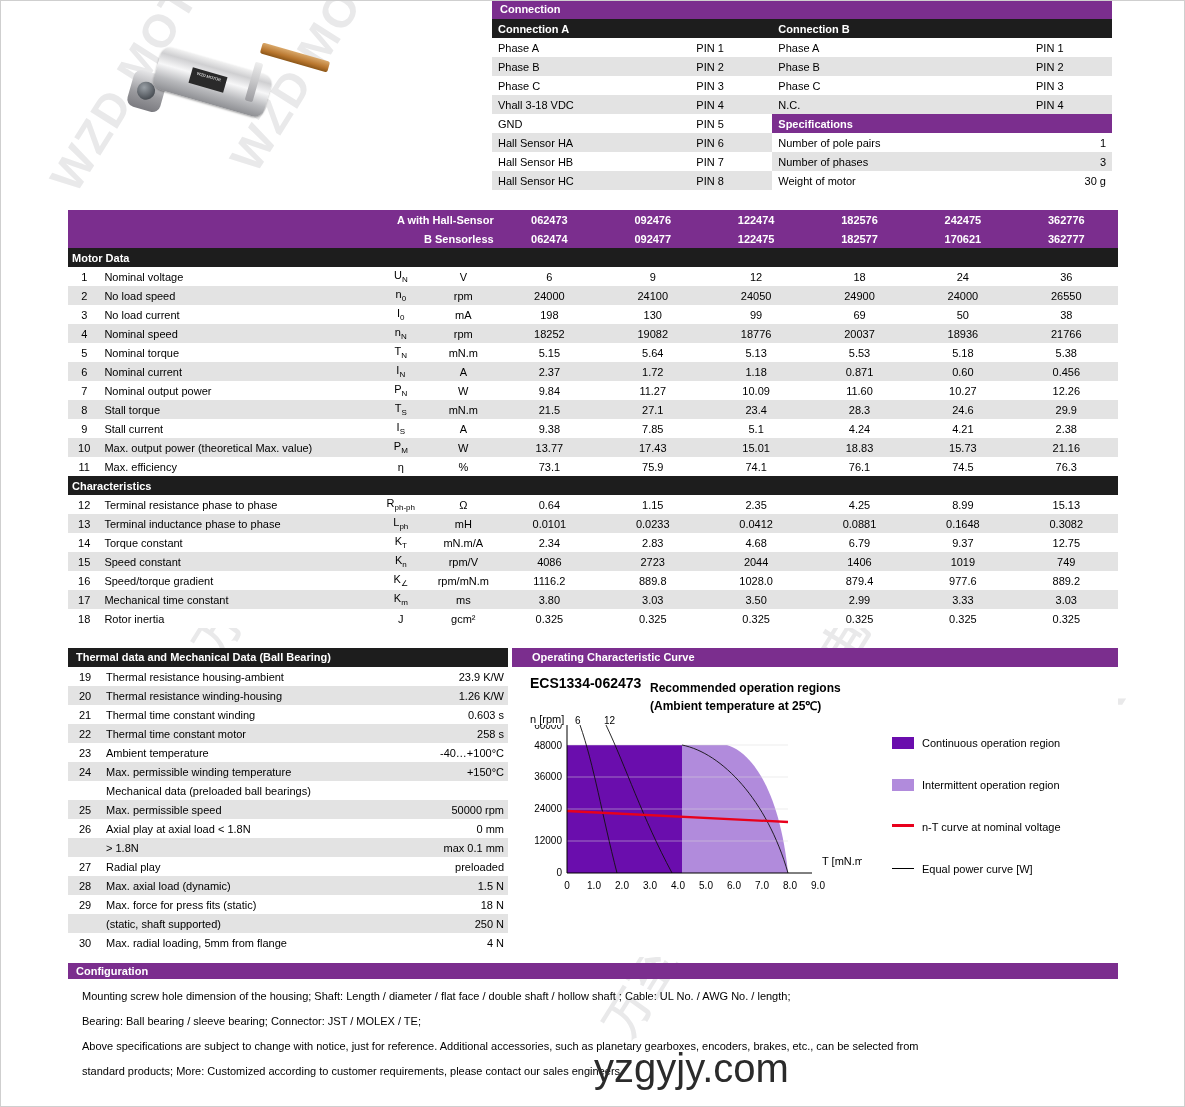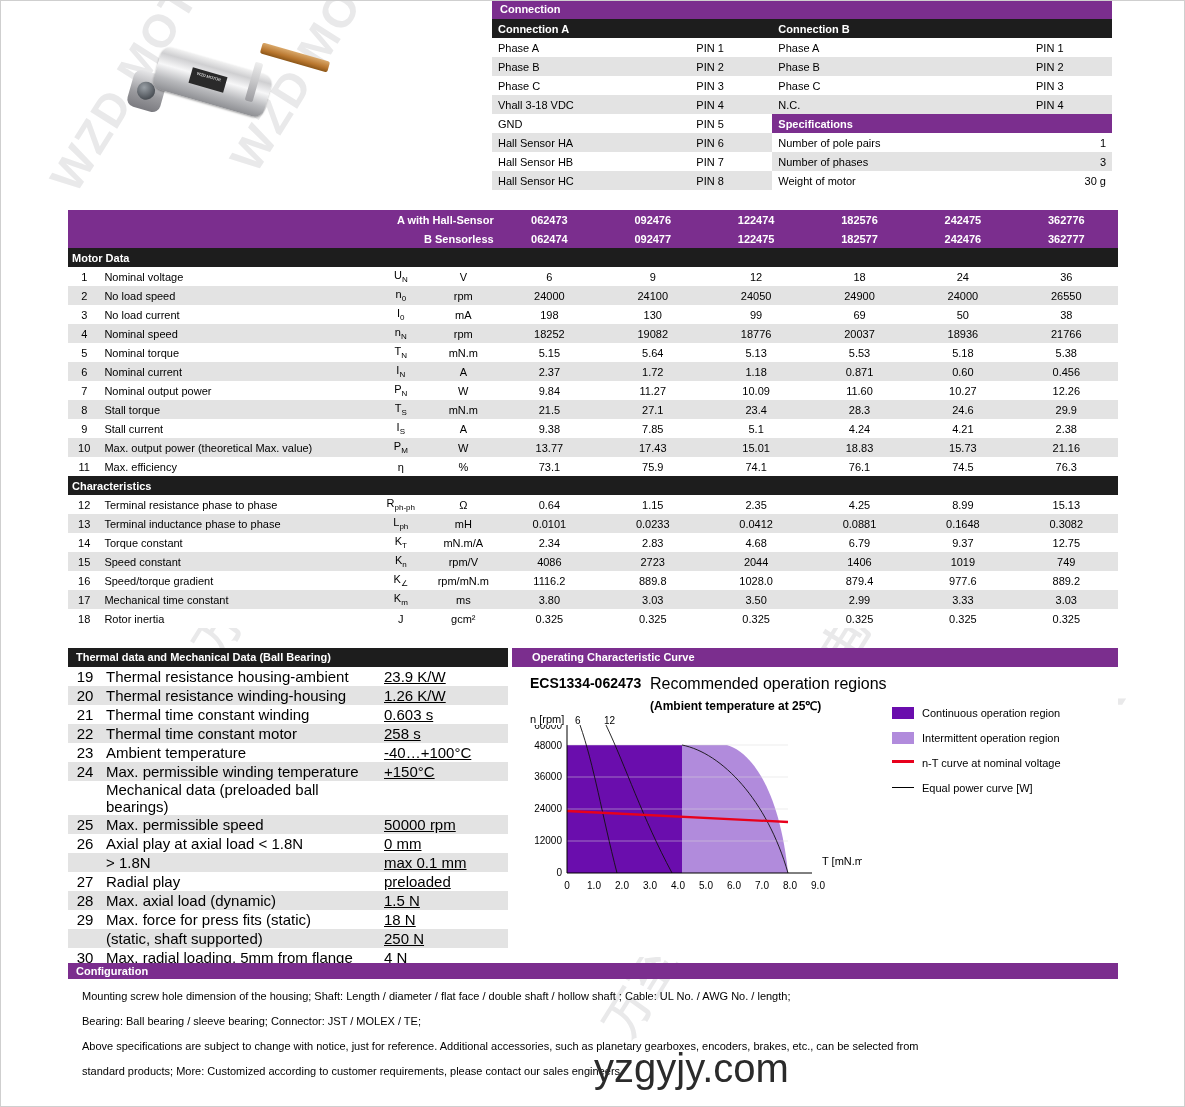--- a/index.html
+++ b/index.html
@@ -83,30 +83,30 @@
   .c-name{width:290px;}
   .c-sym{width:52px;text-align:center;}
   .c-unit{width:62px;text-align:center;}
   .c-val{width:103px;text-align:center;}
   .rowhdr{background:#7b2e8e;color:#fff;font-weight:bold;text-align:right;padding-right:8px;}
   .sect{background:#1d1d1d;color:#fff;font-weight:bold;padding-left:6px;}
 
   
   .lower{position:absolute;left:68px;top:648px;width:1050px;z-index:4;}
   .thermal{width:440px;float:left;}
-  .thermal table{width:100%;font-size:15px;}
+  .thermal table{width:100%;font-size:11px;}
   .thermal td{height:19px;padding:0 4px;}
   .t-no{width:26px;text-align:center;}
   .t-name{}
-  .t-val{width:120px;text-align:left;padding-right:8px;text-decoration:underline;}
+  .t-val{width:120px;text-align:right;padding-right:8px;}
   .curvebox{margin-left:444px;}
   .curve-head{background:#7b2e8e;color:#fff;font-weight:bold;padding:2px 20px;font-size:11px;height:15px;line-height:15px;}
   .curve-body{position:relative;height:290px;background:#fff;}
   .legend{position:absolute;left:380px;top:40px;width:220px;font-size:11px;}
-  .legend div{margin-bottom:13px;display:flex;align-items:center;}
+  .legend div{margin-bottom:13px;display:flex;align-items:center;margin-top:30px;}
   .sw{width:22px;height:12px;display:inline-block;margin-right:8px;}
 
   
   .config{position:absolute;left:68px;top:963px;width:1050px;z-index:4;}
   .config .bar{background:#7b2e8e;color:#fff;font-weight:bold;padding:2px 8px;font-size:11px;}
   .config p{margin:10px 0 0 14px;font-size:11px;line-height:15px;}
 
   .brand{
     position:absolute;left:594px;top:1046px;z-index:7;
     font-size:40px;color:#2b2b2b;font-family:"Liberation Sans",sans-serif;
@@ -206,21 +206,21 @@
         <td class="c-val">182576</td>
         <td class="c-val">242475</td>
         <td class="c-val">362776</td>
       </tr>
       <tr class="hdr-purple">
         <td colspan="4" class="rowhdr">B Sensorless</td>
         <td class="c-val">062474</td>
         <td class="c-val">092477</td>
         <td class="c-val">122475</td>
         <td class="c-val">182577</td>
-        <td class="c-val">242476</td>
+        <td class="c-val">170621</td>
         <td class="c-val">362777</td>
       </tr>
       <tr>
         <td colspan="10" class="sect">Motor Data</td>
       </tr>
       </tbody>
         <tbody id="motor-rows">
           <tr class="zebra-w">
             <td class="c-no">1</td>
             <td class="c-name">Nominal voltage</td>
@@ -529,21 +529,21 @@
               <td class="t-val">4 N</td>
             </tr>
           </tbody>
         </table>
     </div>
 
     <div class="curvebox">
       <div class="curve-head">Operating Characteristic Curve</div>
       <div class="curve-body">
         <div style="position:absolute;left:18px;top:8px;font-weight:bold;font-size:14px;">ECS1334-062473</div>
-        <div style="position:absolute;left:138px;top:8px;font-weight:normal;font-size:16px;">Recommended operation  regions</div>
+        <div style="position:absolute;left:138px;top:14px;font-weight:bold;font-size:12px;">Recommended operation  regions</div>
         <div style="position:absolute;left:138px;top:30px;font-weight:bold;font-size:12px;">(Ambient temperature at 25℃)</div>
         <div style="position:absolute;left:18px;top:46px;font-size:11px;">n [rpm]</div>
 
         <svg width="340" height="200" style="position:absolute;left:10px;top:58px;">
 
           <path d="M45,20 L160,20 L160,148 L45,148 Z" fill="#6a0dad"></path>
 
           <path d="M160,20 L205,20 C232,28 258,70 266,148 L160,148 Z" fill="#b18bdc"></path>
 
           <line x1="45" y1="20" x2="266" y2="20" stroke="#d8d8d8" stroke-width="0.5"></line>

